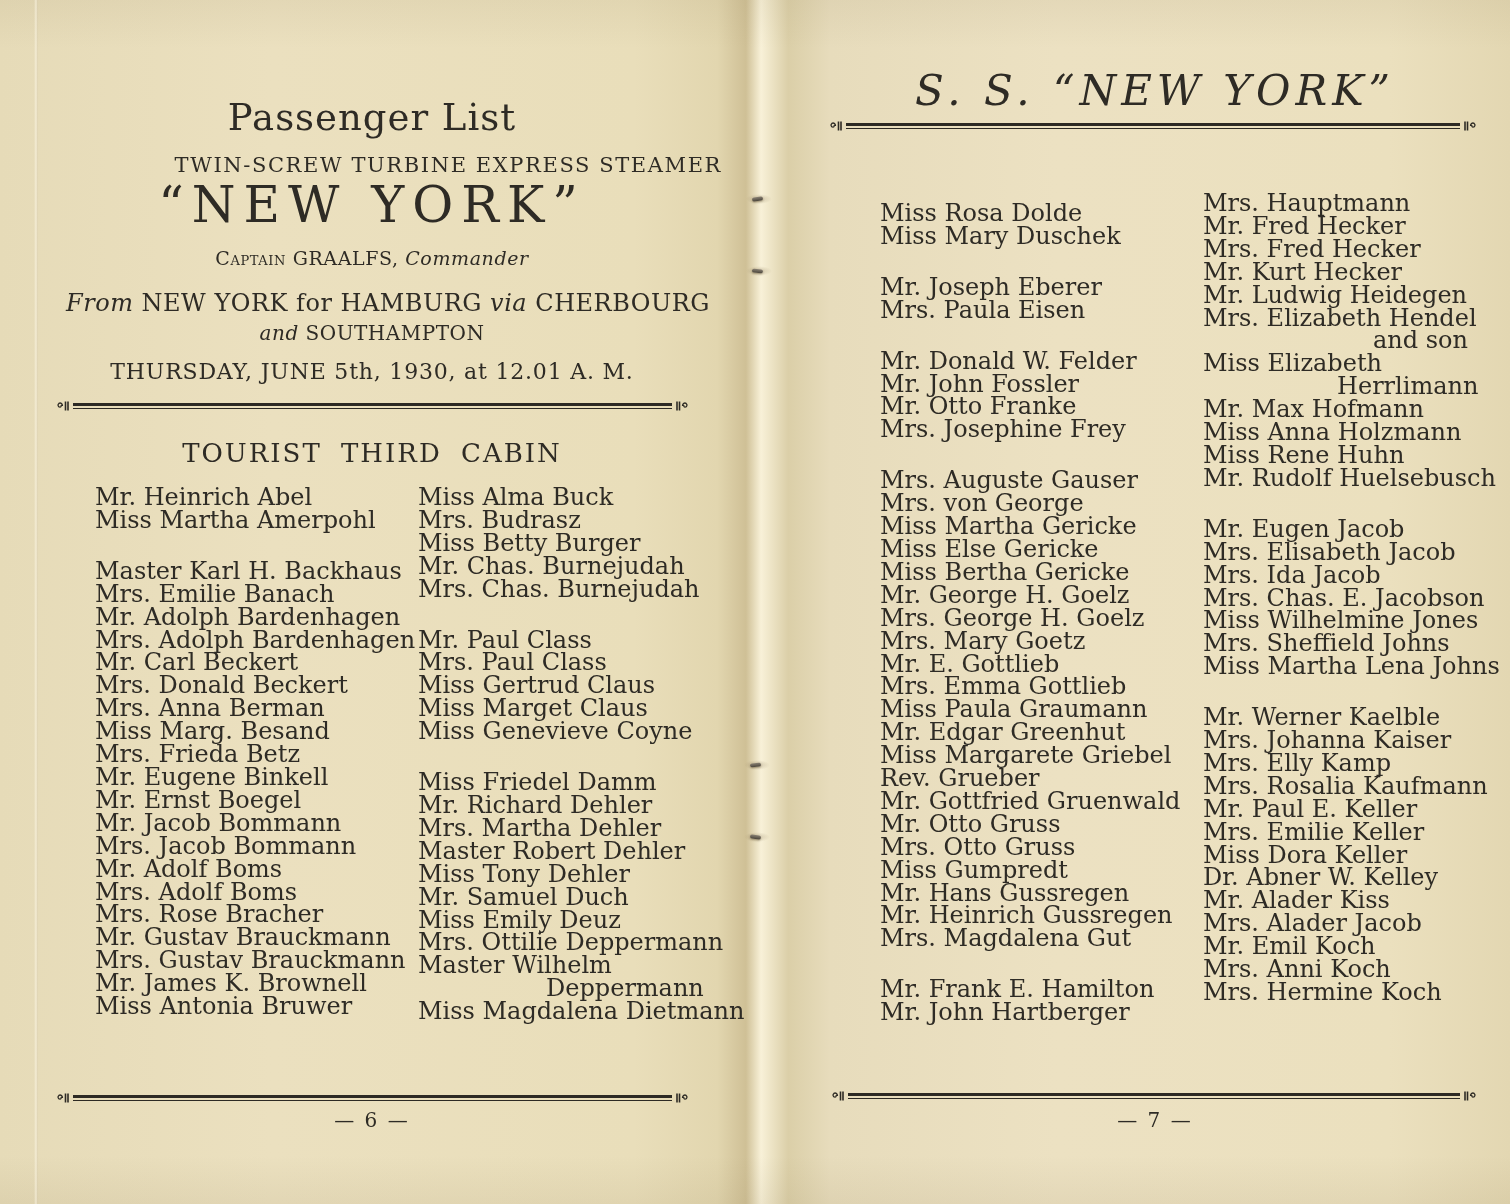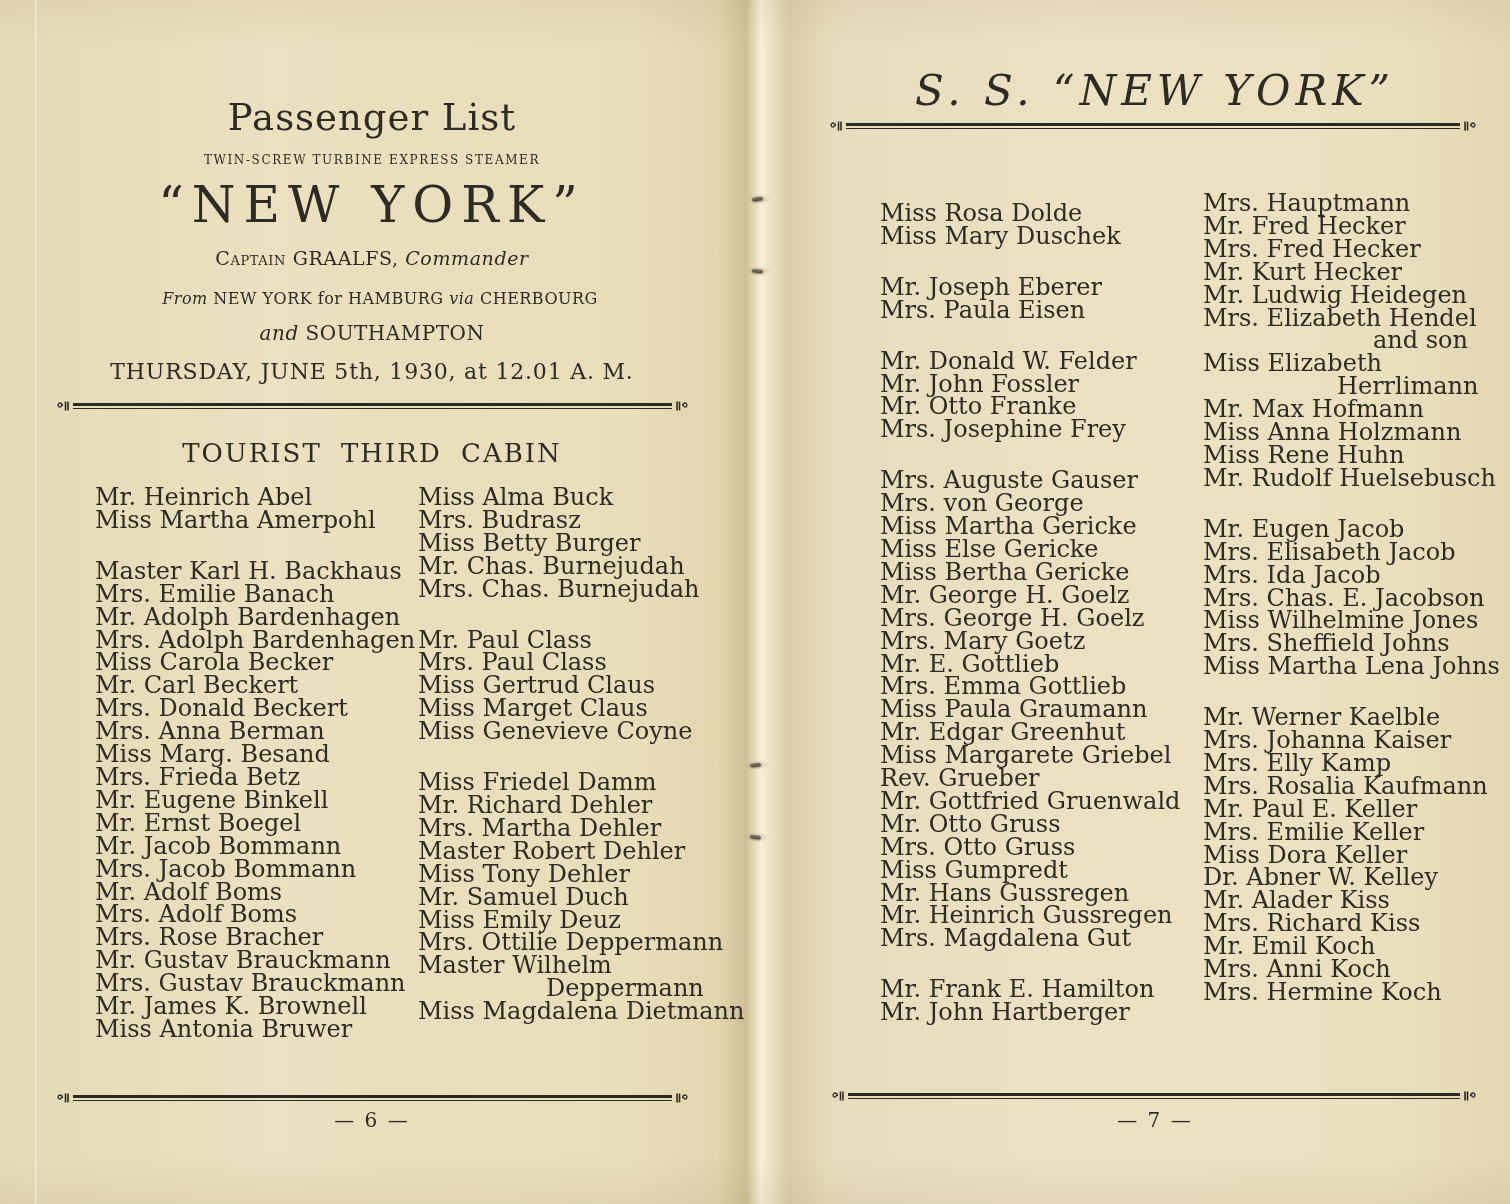--- a/index.html
+++ b/index.html
@@ -15,24 +15,24 @@
         #e6dbb8 0%, #ebe0bf 18%, #e9deba 42%, #e2d6af 47.5%,
         #cfc096 49.4%, #f8f1d8 50.4%, #dbcfa8 52.2%, #e7dcbc 55%,
         #ece1c2 70%, #ebe0be 92%, #e3d7b2 100%);
   }
   .page-left-edge{position:absolute;left:34px;top:0;bottom:0;width:4px;
     background:linear-gradient(90deg, rgba(255,250,230,0.0), rgba(255,250,235,0.55), rgba(120,100,60,0.10));}
   .txt{position:absolute;text-align:center;}
   .page-left-wrap{position:absolute;left:22px;top:0;width:700px;height:100%;}
   .right-header-wrap{position:absolute;left:830px;top:0;width:650px;height:100%;}
   .title{top:96px;left:0;width:100%;font-size:37px;letter-spacing:1px;}
-  .steamer{top:153px;left:0;width:100%;font-size:12px;letter-spacing:1.6px;}
+  .steamer{top:153px;left:0;width:100%;font-size:21px;letter-spacing:1.6px;text-align:right;}
   .shipname{top:176px;left:0;width:100%;font-size:50px;letter-spacing:8px;}
   .captain{top:247px;left:0;width:100%;font-size:19px;letter-spacing:0.6px;}
-  .route1{top:289px;left:8px;width:100%;font-size:16px;letter-spacing:0.5px;}
+  .route1{top:289px;left:16px;width:100%;font-size:24px;letter-spacing:0.5px;}
   .route2{top:321px;left:0;width:100%;font-size:20px;letter-spacing:0.5px;}
   .dateline{top:359px;left:0;width:100%;font-size:22px;letter-spacing:0.8px;}
   .section-heading{top:438px;left:0;width:100%;font-size:26px;letter-spacing:2px;word-spacing:9px;}
   .right-header{top:66px;left:0;width:100%;font-size:42px;font-style:italic;letter-spacing:5px;}
   .pagenum{font-size:20px;letter-spacing:2px;}
   .sc{font-variant:small-caps;}
   .it{font-style:italic;}
   .rule{position:absolute;display:flex;align-items:center;height:12px;}
   .rule .bar{flex:1;height:6px;border-top:3px solid #2d2a24;border-bottom:1px solid #2d2a24;box-sizing:border-box;}
   .cap{flex:0 0 auto;}
@@ -95,21 +95,20 @@
   <div class="name-col col-l1">
       <div class="name-group">
         <div class="name-line">Mr. Heinrich Abel</div>
         <div class="name-line">Miss Martha Amerpohl</div>
       </div>
       <div class="name-group">
         <div class="name-line">Master Karl H. Backhaus</div>
         <div class="name-line">Mrs. Emilie Banach</div>
         <div class="name-line">Mr. Adolph Bardenhagen</div>
         <div class="name-line">Mrs. Adolph Bardenhagen</div>
-        <div class="name-line">Miss Carola Becker</div>
         <div class="name-line">Mr. Carl Beckert</div>
         <div class="name-line">Mrs. Donald Beckert</div>
         <div class="name-line">Mrs. Anna Berman</div>
         <div class="name-line">Miss Marg. Besand</div>
         <div class="name-line">Mrs. Frieda Betz</div>
         <div class="name-line">Mr. Eugene Binkell</div>
         <div class="name-line">Mr. Ernst Boegel</div>
         <div class="name-line">Mr. Jacob Bommann</div>
         <div class="name-line">Mrs. Jacob Bommann</div>
         <div class="name-line">Mr. Adolf Boms</div>
@@ -251,21 +250,21 @@
       <div class="name-group">
         <div class="name-line">Mr. Werner Kaelble</div>
         <div class="name-line">Mrs. Johanna Kaiser</div>
         <div class="name-line">Mrs. Elly Kamp</div>
         <div class="name-line">Mrs. Rosalia Kaufmann</div>
         <div class="name-line">Mr. Paul E. Keller</div>
         <div class="name-line">Mrs. Emilie Keller</div>
         <div class="name-line">Miss Dora Keller</div>
         <div class="name-line">Dr. Abner W. Kelley</div>
         <div class="name-line">Mr. Alader Kiss</div>
-        <div class="name-line">Mrs. Richard Kiss</div>
+        <div class="name-line">Mrs. Alader Jacob</div>
         <div class="name-line">Mr. Emil Koch</div>
         <div class="name-line">Mrs. Anni Koch</div>
         <div class="name-line">Mrs. Hermine Koch</div>
       </div>
     </div>
 
   <div class="rule rule-r-bot">
     <svg class="cap" width="18" height="12" viewBox="0 0 18 12">
         <path d="M7.5,6 C7.5,3.4 5.4,2.4 3.9,3.4 C2.4,4.5 2.9,7.1 4.9,7.1 C6,7.1 6.5,6 5.9,5.1" fill="none" stroke="#2d2a24" stroke-width="1.3"></path>
         <path d="M10.5,1.5 V10.5 M13,1.5 V10.5" stroke="#2d2a24" stroke-width="1.6"></path>

